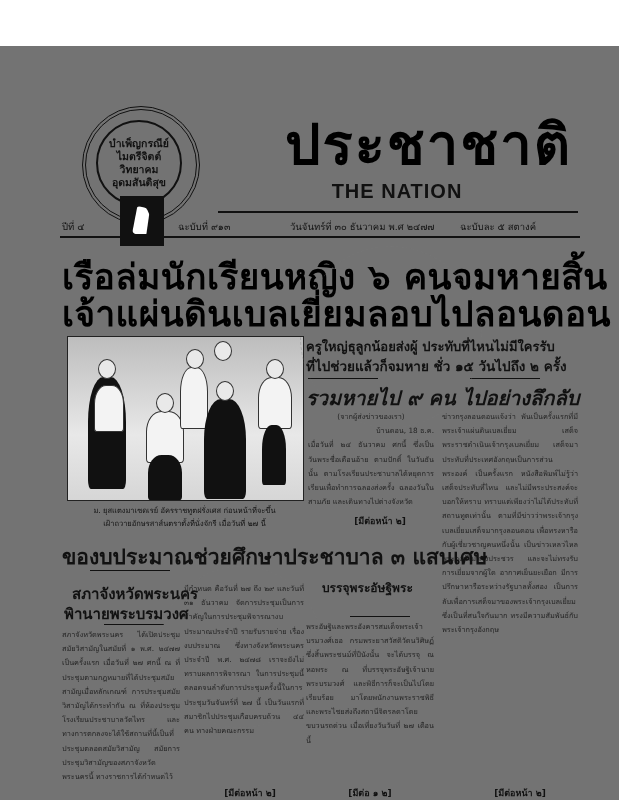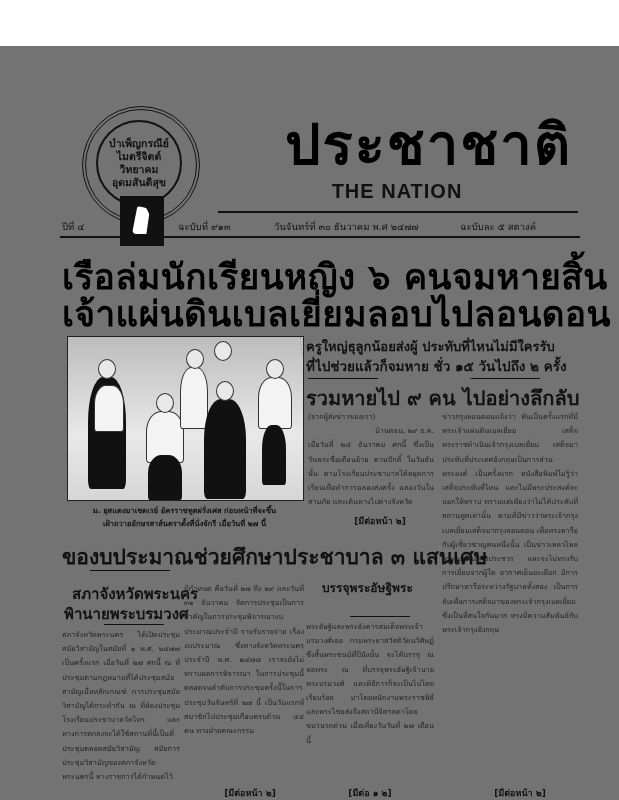--- a/index.html
+++ b/index.html
@@ -30,26 +30,26 @@
   .headline { position: absolute; left: 62px; width: 520px; white-space: nowrap;
               font-family: "DejaVu Sans", sans-serif; font-weight: bold; color: #000; }
   .h1a { top: 203px; font-size: 35px; letter-spacing: 0.5px; }
   .h1b { top: 240px; font-size: 35px; letter-spacing: 0.5px; }
 
   .photo { position: absolute; left: 67px; top: 290px; width: 235px; height: 163px; background: #cfcfcf; border: 1px solid #222; overflow: hidden; }
   .photo .bg { position: absolute; inset: 0; background: linear-gradient(180deg,#bdbdbd 0%,#e8e8e8 60%,#d6d6d6 100%); }
   .fig { position: absolute; background: #111; border-radius: 40% 40% 8% 8%; }
   .fig.w { background: #f3f3f3; border: 1px solid #333; }
   .head { position: absolute; width: 16px; height: 18px; border-radius: 50%; background: #e9e9e9; border: 1px solid #333; }
-  .caption { position: absolute; left: 62px; top: 458px; width: 245px; font-family: "DejaVu Sans", sans-serif; font-size: 7.5px; line-height: 13px; text-align: center; font-weight: bold; }
+  .caption { position: absolute; left: 62px; top: 458px; width: 245px; font-family: "DejaVu Sans", sans-serif; font-size: 7.5px; line-height: 13px; text-align: center; }
 
   .sub { position: absolute; left: 306px; font-family: "DejaVu Sans", sans-serif; font-weight: bold; white-space: nowrap; }
   .sub1 { top: 290px; font-size: 13px; }
   .sub2 { top: 309px; font-size: 13.5px; }
-  .sub3 { top: 336px; font-size: 20px; }
+  .sub3 { top: 336px; font-size: 20px; font-style: italic; }
 
   .body { position: absolute; font-family: "DejaVu Sans", sans-serif; font-size: 7.3px; line-height: 14.2px; color: #222; text-align: justify; overflow: hidden; }
   .cont { font-family: "DejaVu Sans", sans-serif; font-size: 9px; font-weight: bold; text-align: center; }
 
   .h2 { position: absolute; left: 62px; top: 494px; width: 520px; white-space: nowrap;
         font-family: "DejaVu Sans", sans-serif; font-weight: bold; font-size: 21px; }
   .h3 { position: absolute; font-family: "DejaVu Sans", sans-serif; font-weight: bold; white-space: nowrap; }
   .speck { position: absolute; border-radius: 50%; border: 1px dashed rgba(120,120,120,0.35); }
 </style>
 </head>
@@ -69,21 +69,21 @@
   </div>
 
   <div class="title-th">ประชาชาติ</div>
   <div class="title-en">THE NATION</div>
 
   <div class="rule" style="left:218px;top:165px;width:360px;height:2px;"></div>
 
   <div class="dateline">
     <span style="left:2px;">ปีที่ ๔</span>
     <span style="left:118px;">ฉะบับที่ ๙๑๓</span>
-    <span style="left:214px;">วันจันทร์ที่ ๓๐ ธันวาคม พ.ศ ๒๔๗๗</span>
+    <span style="left:230px;">วันจันทร์ที่ ๓๐ ธันวาคม พ.ศ ๒๔๗๗</span>
     <span style="left:400px;">ฉะบับละ ๕ สตางค์</span>
   </div>
   <div class="rule" style="left:60px;top:190px;width:520px;height:2px;"></div>
 
   <div class="headline h1a">เรือล่มนักเรียนหญิง ๖ คนจมหายสิ้น</div>
   <div class="headline h1b">เจ้าแผ่นดินเบลเยี่ยมลอบไปลอนดอน</div>
 
   <div class="photo">
     <div class="bg"></div>
     <div class="fig" style="left:20px;top:40px;width:38px;height:112px;"></div>
@@ -106,22 +106,22 @@
     <div>เฝ้าถวายอักษรสาส์นตราตั้งที่นั่งจักรี   เมื่อวันที่ ๒๗ นี้</div>
   </div>
 
   <div class="sub sub1">ครูใหญ่ธุลูกน้อยส่งผู้ ประทับที่ไหนไม่มีใครรับ</div>
   <div class="sub sub2">ที่ไปช่วยแล้วก็จมหาย ชั่ว ๑๕ วันไปถึง ๒ ครั้ง</div>
   <div class="rule" style="left:308px;top:332px;width:70px;height:1px;"></div>
   <div class="rule" style="left:470px;top:332px;width:70px;height:1px;"></div>
   <div class="sub sub3">รวมหายไป ๙ คน ไปอย่างลึกลับ</div>
 
   <div class="body" style="left:308px;top:364px;width:126px;height:116px;">
-    <div style="text-align:left;">(จากผู้ส่งข่าวของเรา)</div>
-    <div style="text-align:right;">บ้านดอน, ๒๙ ธ.ค.</div>
+    <div style="text-align:center;">(จากผู้ส่งข่าวของเรา)</div>
+    <div style="text-align:right;">บ้านดอน, 18 ธ.ค.</div>
     <div>เมื่อวันที่ ๒๔ ธันวาคม ศกนี้ ซึ่งเป็นวันพระชื่อเดือนอ้าย ตามปักดิ์ ในวันธันนั้น ตามโรงเรียนประชาบาลได้หยุดการเรียนเพื่อทำการฉลองส่งครั้ง ฉลองวันในสามภัย และเดินทางไปต่างจังหวัด</div>
   </div>
   <div class="cont" style="position:absolute;left:340px;top:468px;width:80px;">[มีต่อหน้า ๒]</div>
 
   <div class="body" style="left:442px;top:364px;width:136px;height:310px;">ข่าวกรุงลอนดอนแจ้งว่า พันเป็นครั้งแรกที่มีพระเจ้าแผ่นดินเบลเยี่ยม เสด็จพระราชดำเนินเจ้ากรุงเบลเยี่ยม เสด็จมาประทับที่ประเทศอังกฤษเป็นการส่วนพระองค์ เป็นครั้งแรก หนังสือพิมพ์ไม่รู้ว่าเสด็จประทับที่ไหน และไม่มีพระประสงค์จะบอกให้ทราบ ทราบแต่เพียงว่าไม่ได้ประทับที่สถานทูตเท่านั้น ตามที่มีข่าวว่าพระเจ้ากรุงเบลเยี่ยมเสด็จมากรุงลอนดอน เพื่อทรงหารือกับผู้เชี่ยวชาญคนหนึ่งนั้น เป็นข่าวเหลวไหล พระองค์ไม่ทรงประชวร และจะไม่ทรงรับการเยี่ยมจากผู้ใด อากาศเย็นยะเยือก มีการปรึกษาหารือระหว่างรัฐบาลทั้งสอง เป็นการลับเพื่อการเสด็จมาของพระเจ้ากรุงเบลเยี่ยม ซึ่งเป็นที่สนใจกันมาก ทรงมีความสัมพันธ์กับพระเจ้ากรุงอังกฤษ</div>
   <div class="cont" style="position:absolute;left:480px;top:740px;width:80px;">[มีต่อหน้า ๒]</div>
 
   <div class="h2">ของบประมาณช่วยศึกษาประชาบาล ๓ แสนเศษ</div>
   <div class="rule" style="left:90px;top:524px;width:80px;height:1px;"></div>
 

